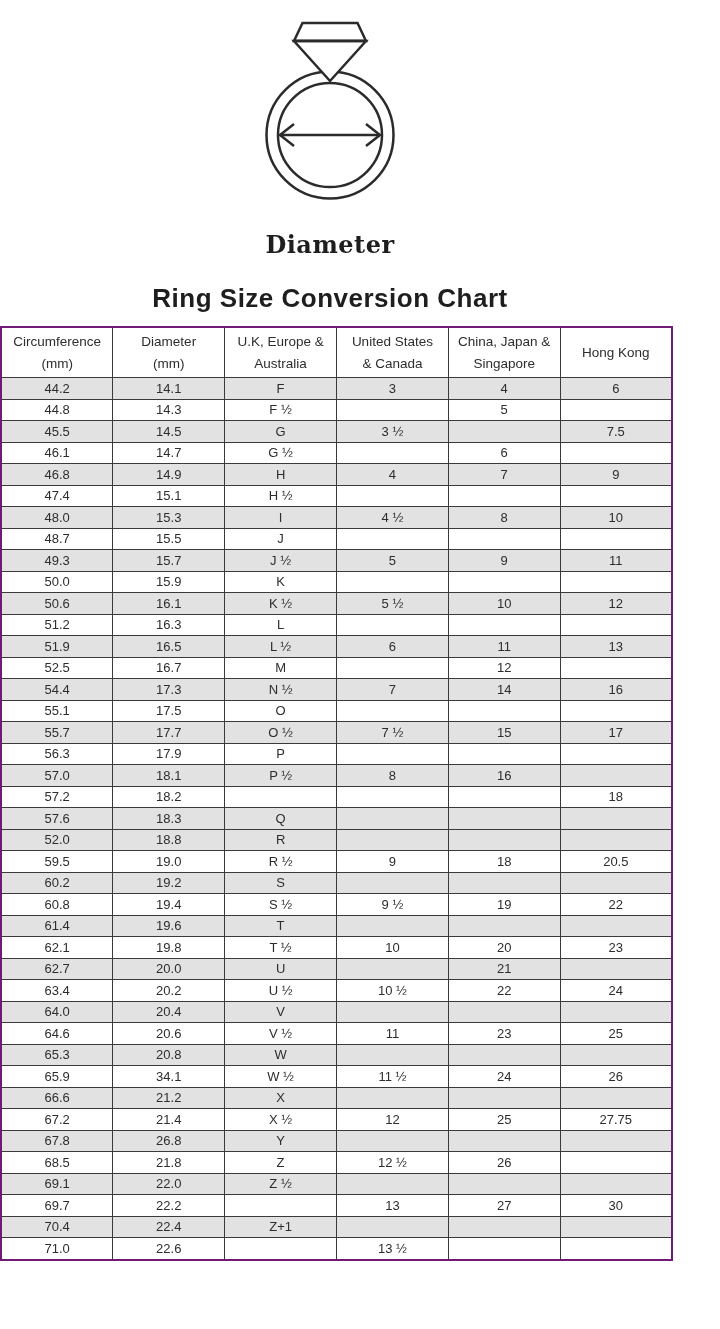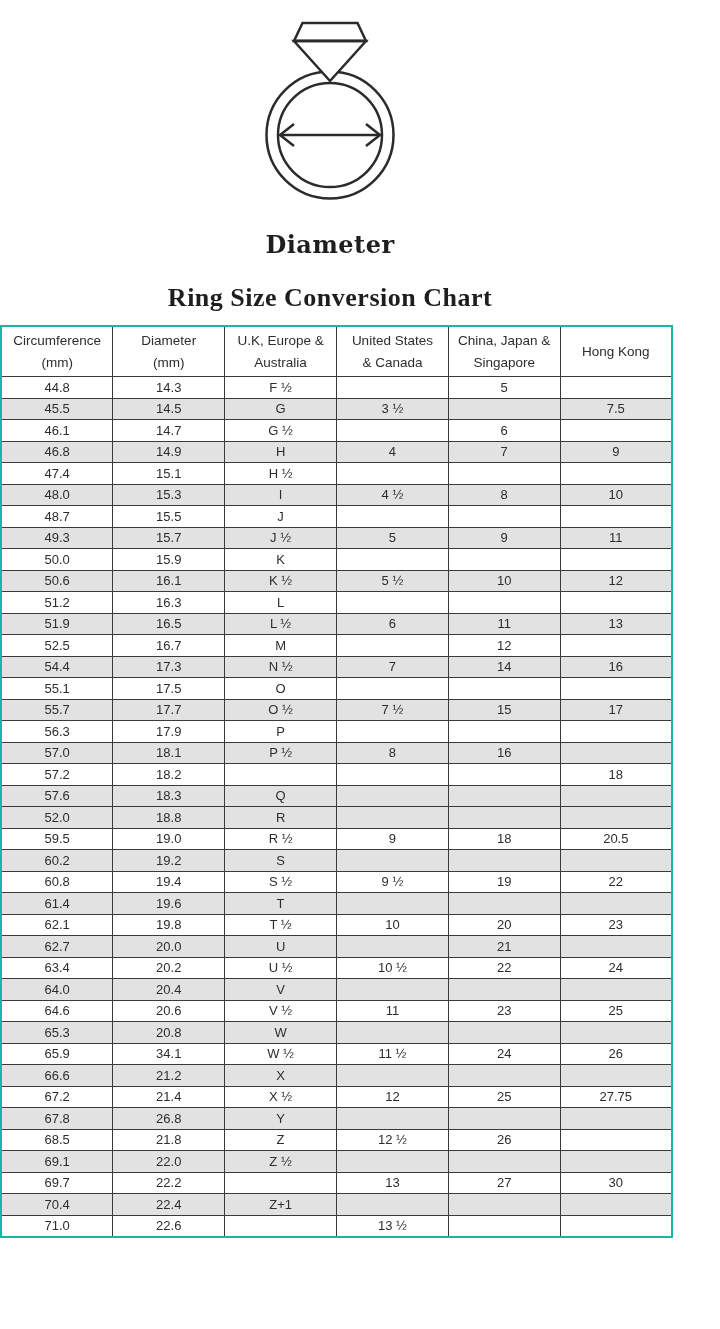--- a/index.html
+++ b/index.html
@@ -28,32 +28,32 @@
     text-align: center;
     font-family: "DejaVu Serif", "Liberation Serif", serif;
     font-weight: bold;
     font-size: 24px;
     letter-spacing: 0.5px;
     color: #1e1e1e;
   }
   .chart-title {
     margin: 24px 0 12px 0;
     text-align: center;
-    font-family: Liberation Serif, serif;
+    font-family: Liberation Sans, sans-serif;
     font-weight: bold;
     font-size: 26px;
     letter-spacing: 0.5px;
     color: #1e1e1e;
   }
   table.ring-table {
     width: 673px;
     margin: 0 auto;
     border-collapse: collapse;
     table-layout: fixed;
-    border: 2px solid #14b8a6;
+    border: 2px solid #701a75;
   }
   table.ring-table th,
   table.ring-table td {
     border: 1px solid #3a3a3a;
     text-align: center;
     vertical-align: middle;
     padding: 0;
     overflow: hidden;
     white-space: nowrap;
   }
@@ -126,20 +126,28 @@
           <span class="hline">China, Japan &amp;</span>
           <span class="hline">Singapore</span>
         </th>
         <th>
           <span class="hline">Hong Kong</span>
           <span class="hline"></span>
         </th>
       </tr>
     </thead>
     <tbody id="table-body">
+        <tr class="shaded">
+          <td>44.2</td>
+          <td>14.1</td>
+          <td>F</td>
+          <td>3</td>
+          <td>4</td>
+          <td>6</td>
+        </tr>
         <tr>
           <td>44.8</td>
           <td>14.3</td>
           <td>F ½</td>
           <td></td>
           <td>5</td>
           <td></td>
         </tr>
         <tr class="shaded">
           <td>45.5</td>

